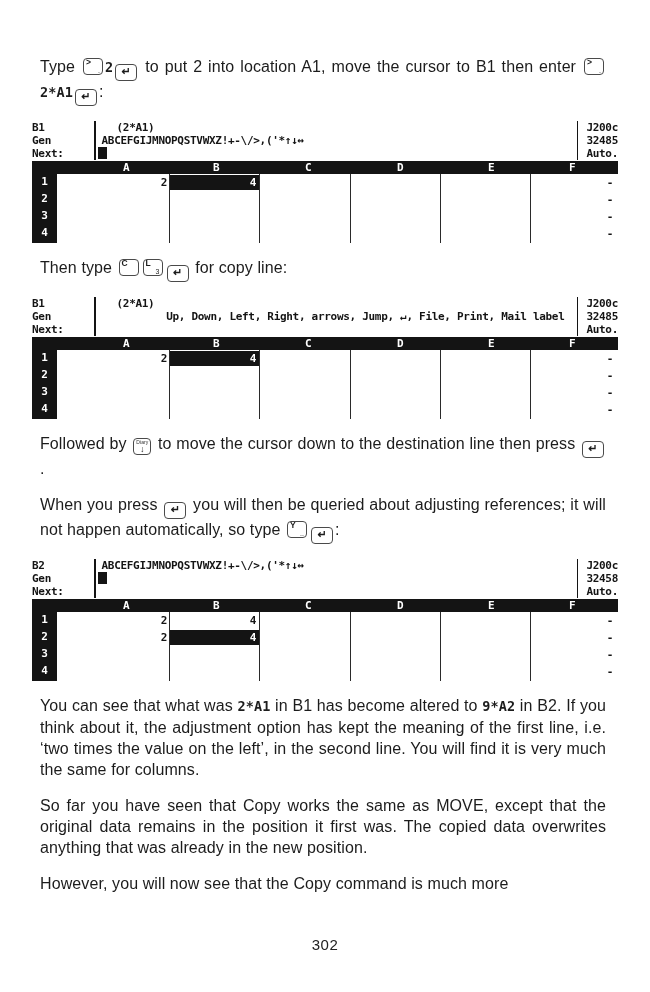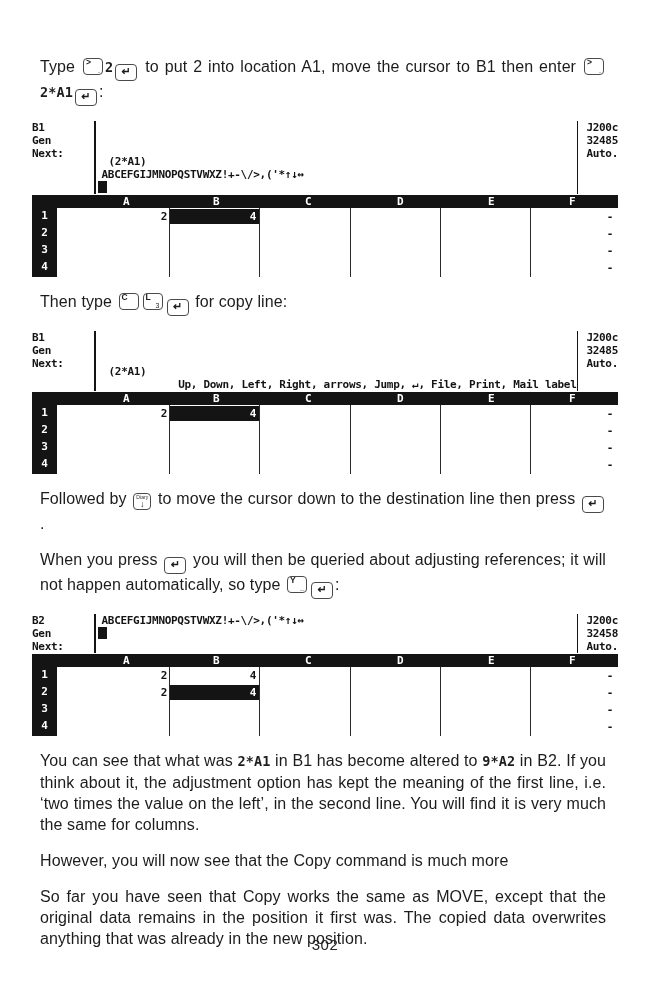--- a/index.html
+++ b/index.html
@@ -32,23 +32,23 @@
   
   .screen{position:relative;width:586px;margin:0 0 14px -8px;
     font-family:"DejaVu Sans Mono", monospace;font-weight:bold;font-size:11px;
     color:#141414;letter-spacing:-0.3px;}
   .status{display:flex;align-items:stretch;padding-bottom:1px;}
   .s-labels{width:62px;flex:none;}
   .s-labels div, .s-right div{line-height:13px;white-space:pre;}
   .s-sep{width:1.5px;background:#141414;flex:none;}
   .s-mid{flex:1;min-width:0;overflow:hidden;}
   .s-mid div{line-height:13px;white-space:pre;}
-  .s-formula{padding-left:13px;margin-top:34px;}
+  .s-formula{padding-left:21px;}
   .s-opts{padding-left:6px;}
-  .s-opts.right{text-align:right;padding-right:0;}
+  .s-opts.right{text-align:right;padding-right:12px;}
   .s-next{padding-left:2px;}
   .cursor{display:inline-block;width:9px;height:12px;background:#141414;vertical-align:-2px;}
   .s-right{width:40px;flex:none;text-align:right;}
   .chead{position:relative;height:13px;background:#141414;color:#fff;}
   .chead span{position:absolute;top:0;line-height:13px;}
   .grid{position:relative;height:69px;}
   .rnums{position:absolute;left:0;top:0;width:25px;height:100%;background:#141414;color:#fff;}
   .rnums div{height:17px;line-height:16px;text-align:center;}
   .glines i{position:absolute;top:0;width:1.2px;height:100%;background:#2a2a2a;}
   .grow{position:absolute;left:0;width:100%;height:17px;}
@@ -262,19 +262,19 @@
           <span class="va"></span>
           <span class="vb"></span>
           <span class="dash">-</span>
         </div>
     </div>
   </div>
 
   <p class="body"><span>You can see that what was </span><b class="code">2*A1</b><span> in B1 has become altered to </span><b class="code">9*A2</b><span> in B2. If you think about it, the adjustment option has kept the meaning of the first line, i.e. ‘two times the value on the left’, in the second line. You will find it is very much the same for columns.</span></p>
 
 
+  <p class="body">So far you have seen that Copy works the same as MOVE, except that the original data remains in the position it first was. The copied data overwrites anything that was already in the new position.</p>
+
   <p class="body">However, you will now see that the Copy command is much more</p>
 
-  <p class="body">So far you have seen that Copy works the same as MOVE, except that the original data remains in the position it first was. The copied data overwrites anything that was already in the new position.</p>
-
 </div>
 
 <div class="pageno">302</div>
 
 </body></html>

